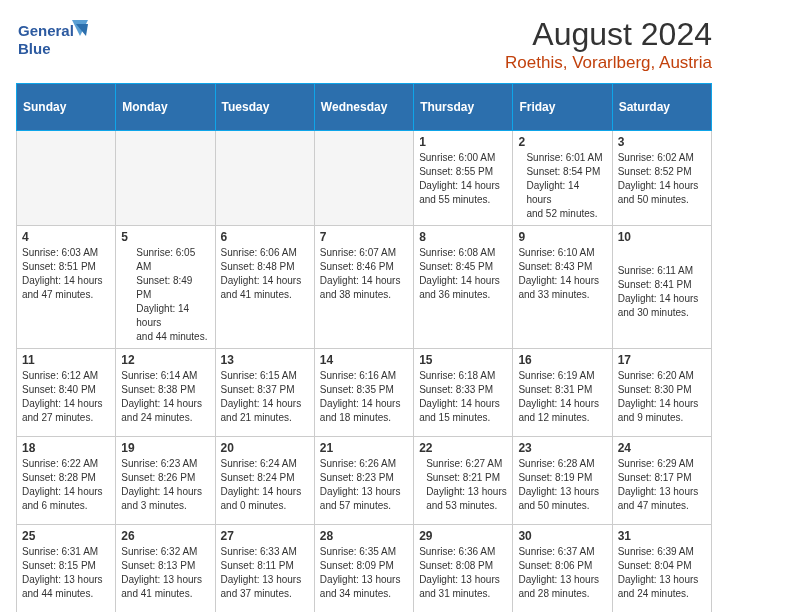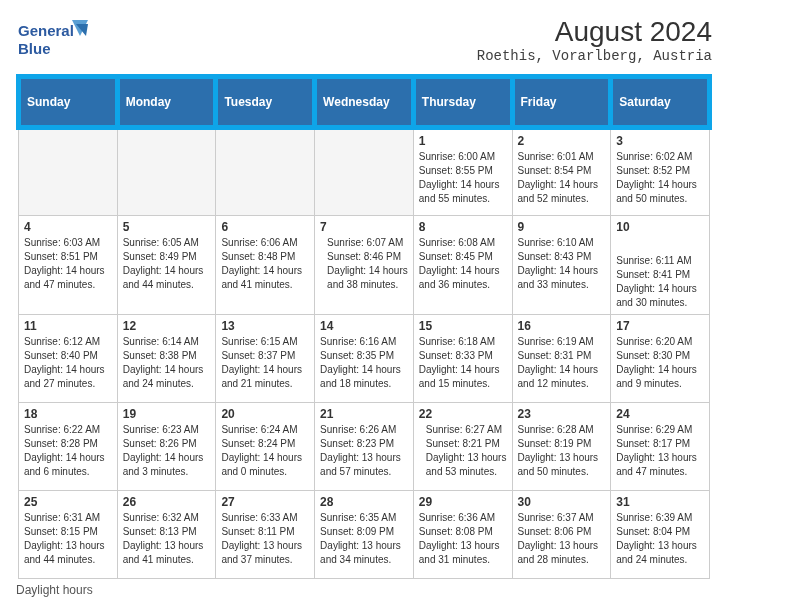--- a/index.html
+++ b/index.html
@@ -24,44 +24,43 @@
       margin-bottom: 10px;
     }
     .logo {
       display: flex;
       align-items: center;
     }
     .title-block {
       text-align: right;
     }
     .month-title {
-      font-size: 28px;
+      font-size: 32px;
       color: #333;
       font-weight: normal;
     }
     .subtitle {
-      font-size: 14px;
-      color: #404040;
-      font-family: Liberation Mono, monospace;
+      font-size: 17px;
+      color: #c2410c;
     }
     .calendar {
       flex: 1;
       border: 1px solid #ccc;
       border-collapse: collapse;
       width: 100%;
       table-layout: fixed;
     }
     .calendar th {
       background-color: #2c6fad;
       color: #fff;
       font-size: 12px;
       font-weight: bold;
       padding: 16px 6px;
       text-align: left;
-      border: 5px solid #0ea5e9;
+      border: 1px solid #0ea5e9;
     }
     .calendar td {
       border: 1px solid #ccc;
       vertical-align: top;
       padding: 4px 5px;
       font-size: 9.5px;
       color: #333;
       background: #fff;
       height: 88px;
     }
@@ -125,21 +124,21 @@
           <td class="empty"></td>
           <td>
             <span class="day-num">1</span>
             <div class="day-info" style="white-space: pre-line;">Sunrise: 6:00 AM
 Sunset: 8:55 PM
 Daylight: 14 hours
 and 55 minutes.</div>
           </td>
           <td>
             <span class="day-num">2</span>
-            <div class="day-info" style="white-space: pre-line;">Sunrise: 6:01 AM
+            <div class="day-info" style="white-space: pre-line; margin-left: 8px;">Sunrise: 6:01 AM
 Sunset: 8:54 PM
 Daylight: 14 hours
 and 52 minutes.</div>
           </td>
           <td>
             <span class="day-num">3</span>
             <div class="day-info" style="white-space: pre-line;">Sunrise: 6:02 AM
 Sunset: 8:52 PM
 Daylight: 14 hours
 and 50 minutes.</div>
@@ -148,35 +147,35 @@
         <tr>
           <td>
             <span class="day-num">4</span>
             <div class="day-info" style="white-space: pre-line;">Sunrise: 6:03 AM
 Sunset: 8:51 PM
 Daylight: 14 hours
 and 47 minutes.</div>
           </td>
           <td>
             <span class="day-num">5</span>
-            <div class="day-info" style="white-space: pre-line;">Sunrise: 6:05 AM
+            <div class="day-info" style="white-space: pre-line; margin-left: 15px;">Sunrise: 6:05 AM
 Sunset: 8:49 PM
 Daylight: 14 hours
 and 44 minutes.</div>
           </td>
           <td>
             <span class="day-num">6</span>
             <div class="day-info" style="white-space: pre-line;">Sunrise: 6:06 AM
 Sunset: 8:48 PM
 Daylight: 14 hours
 and 41 minutes.</div>
           </td>
           <td>
             <span class="day-num">7</span>
-            <div class="day-info" style="white-space: pre-line; margin-left: 7px;">Sunrise: 6:07 AM
+            <div class="day-info" style="white-space: pre-line;">Sunrise: 6:07 AM
 Sunset: 8:46 PM
 Daylight: 14 hours
 and 38 minutes.</div>
           </td>
           <td>
             <span class="day-num">8</span>
             <div class="day-info" style="white-space: pre-line;">Sunrise: 6:08 AM
 Sunset: 8:45 PM
 Daylight: 14 hours
 and 36 minutes.</div>

